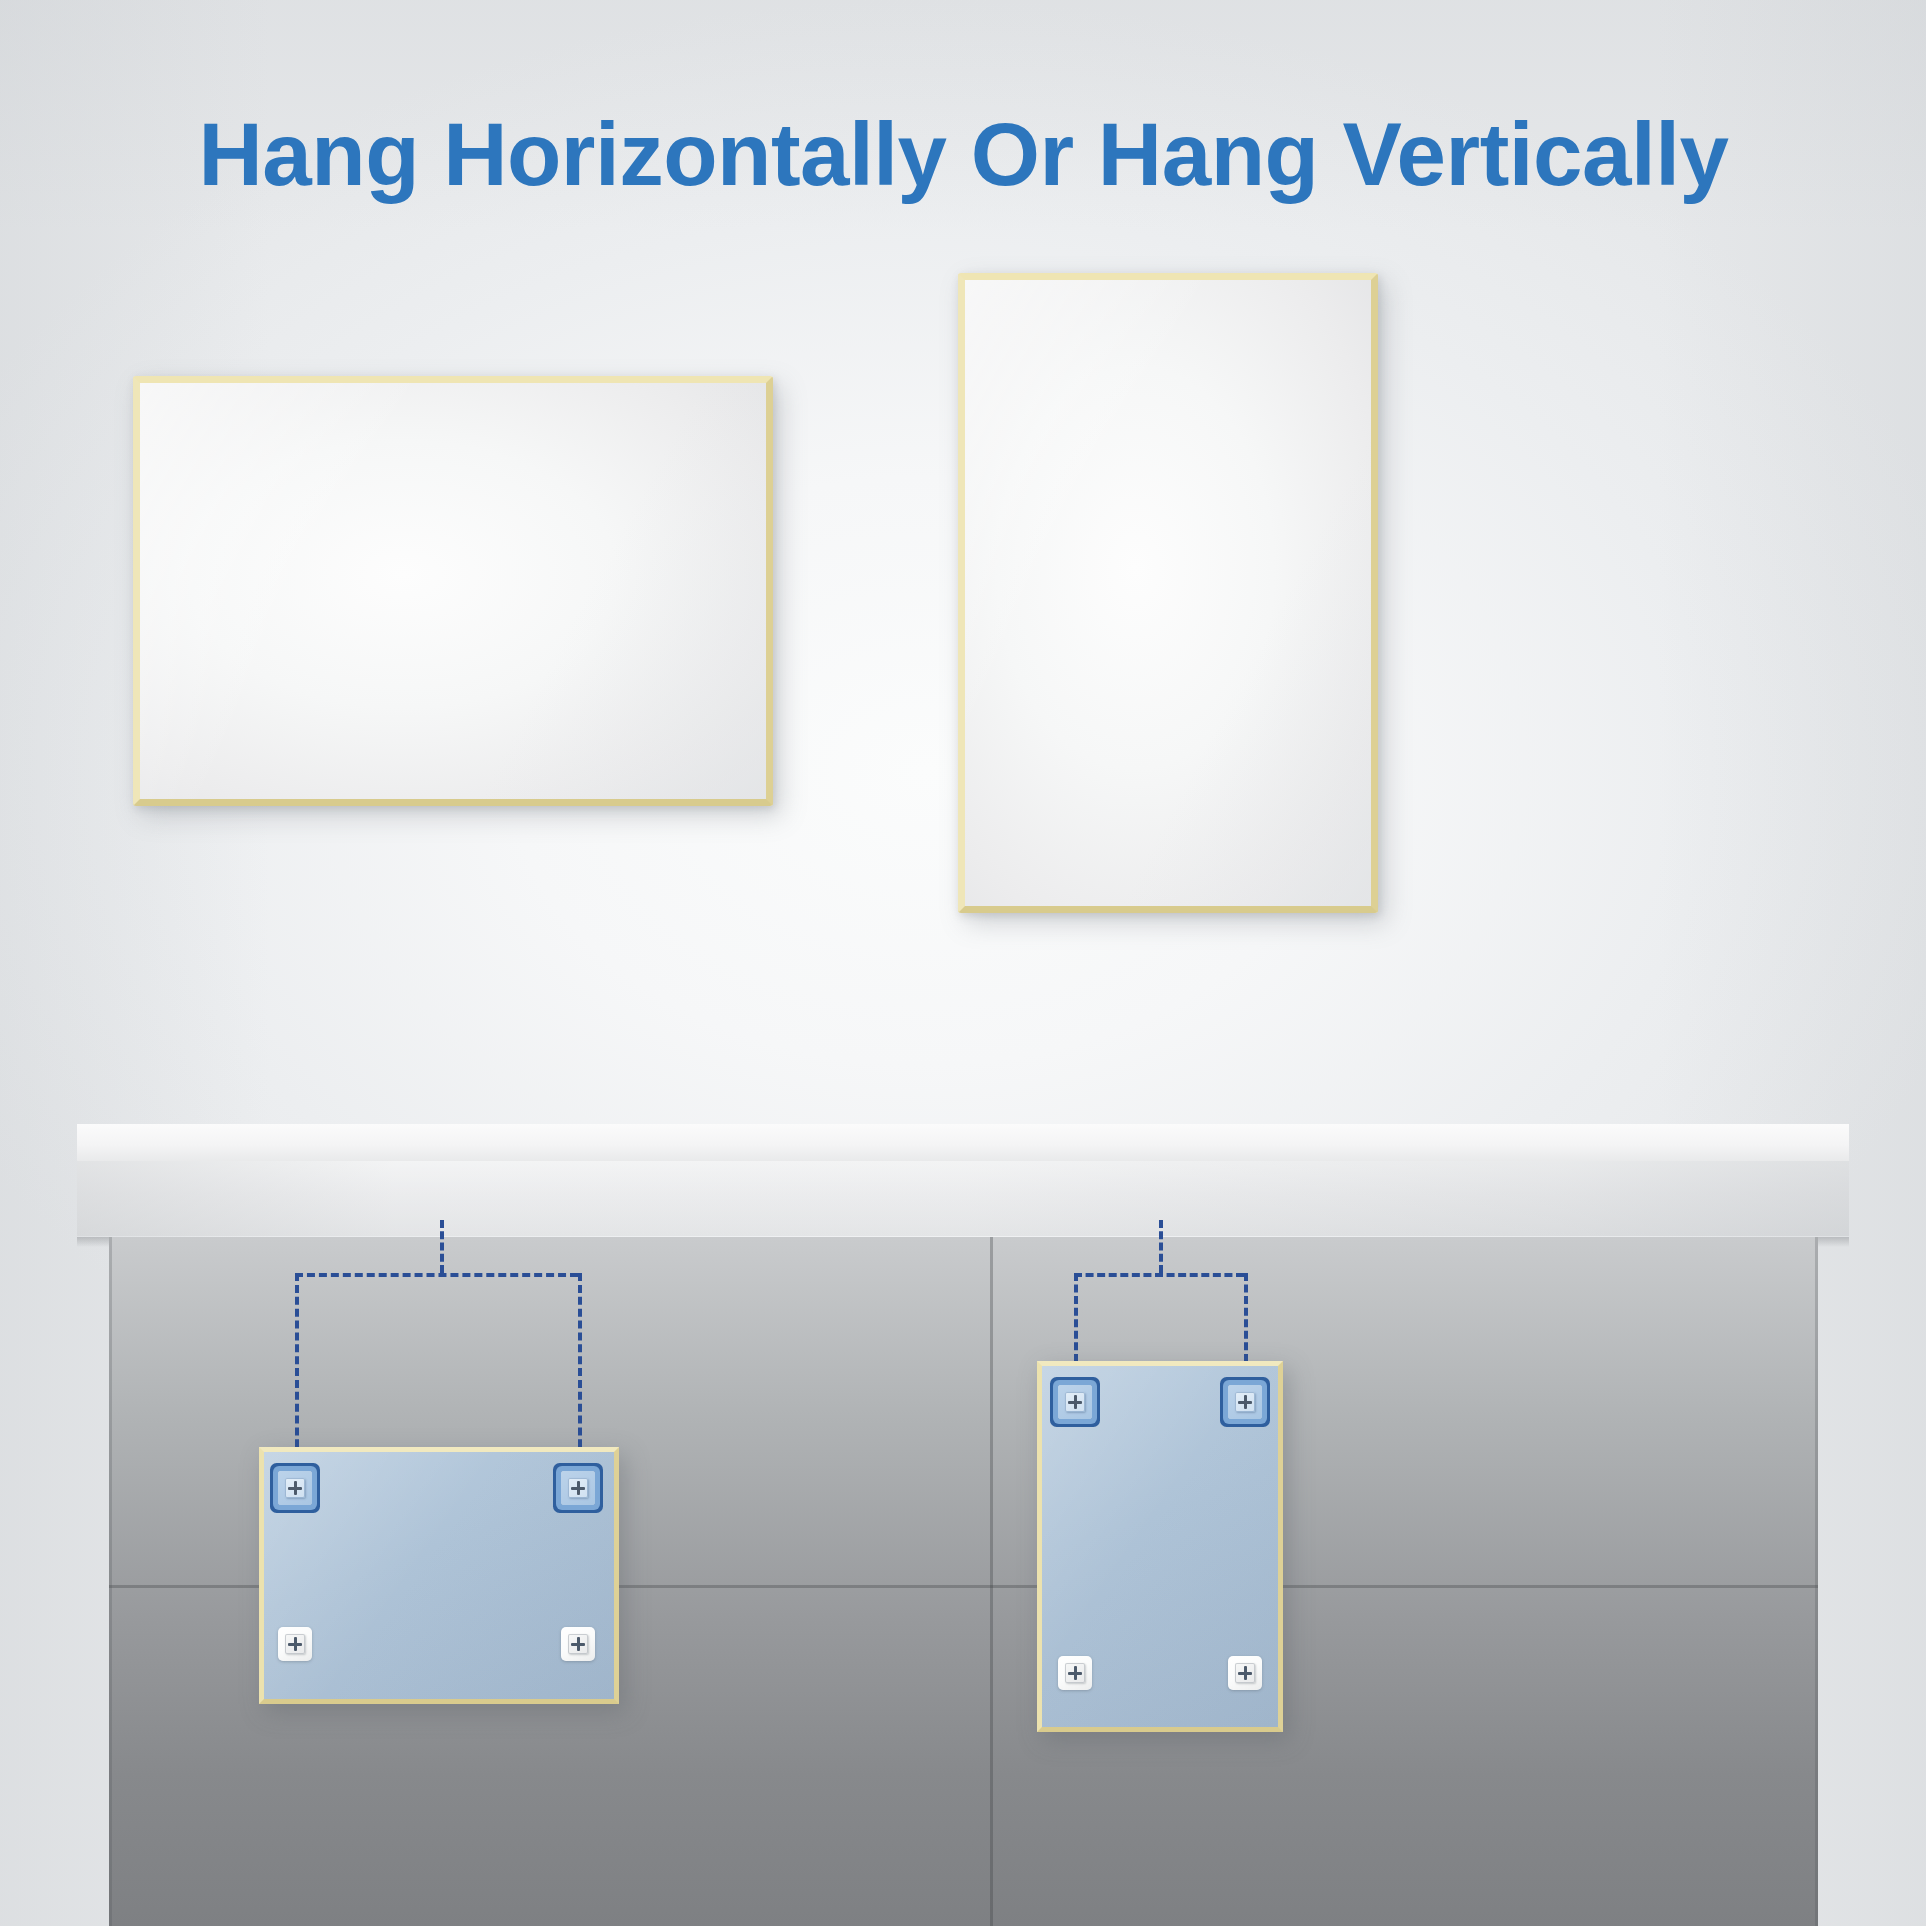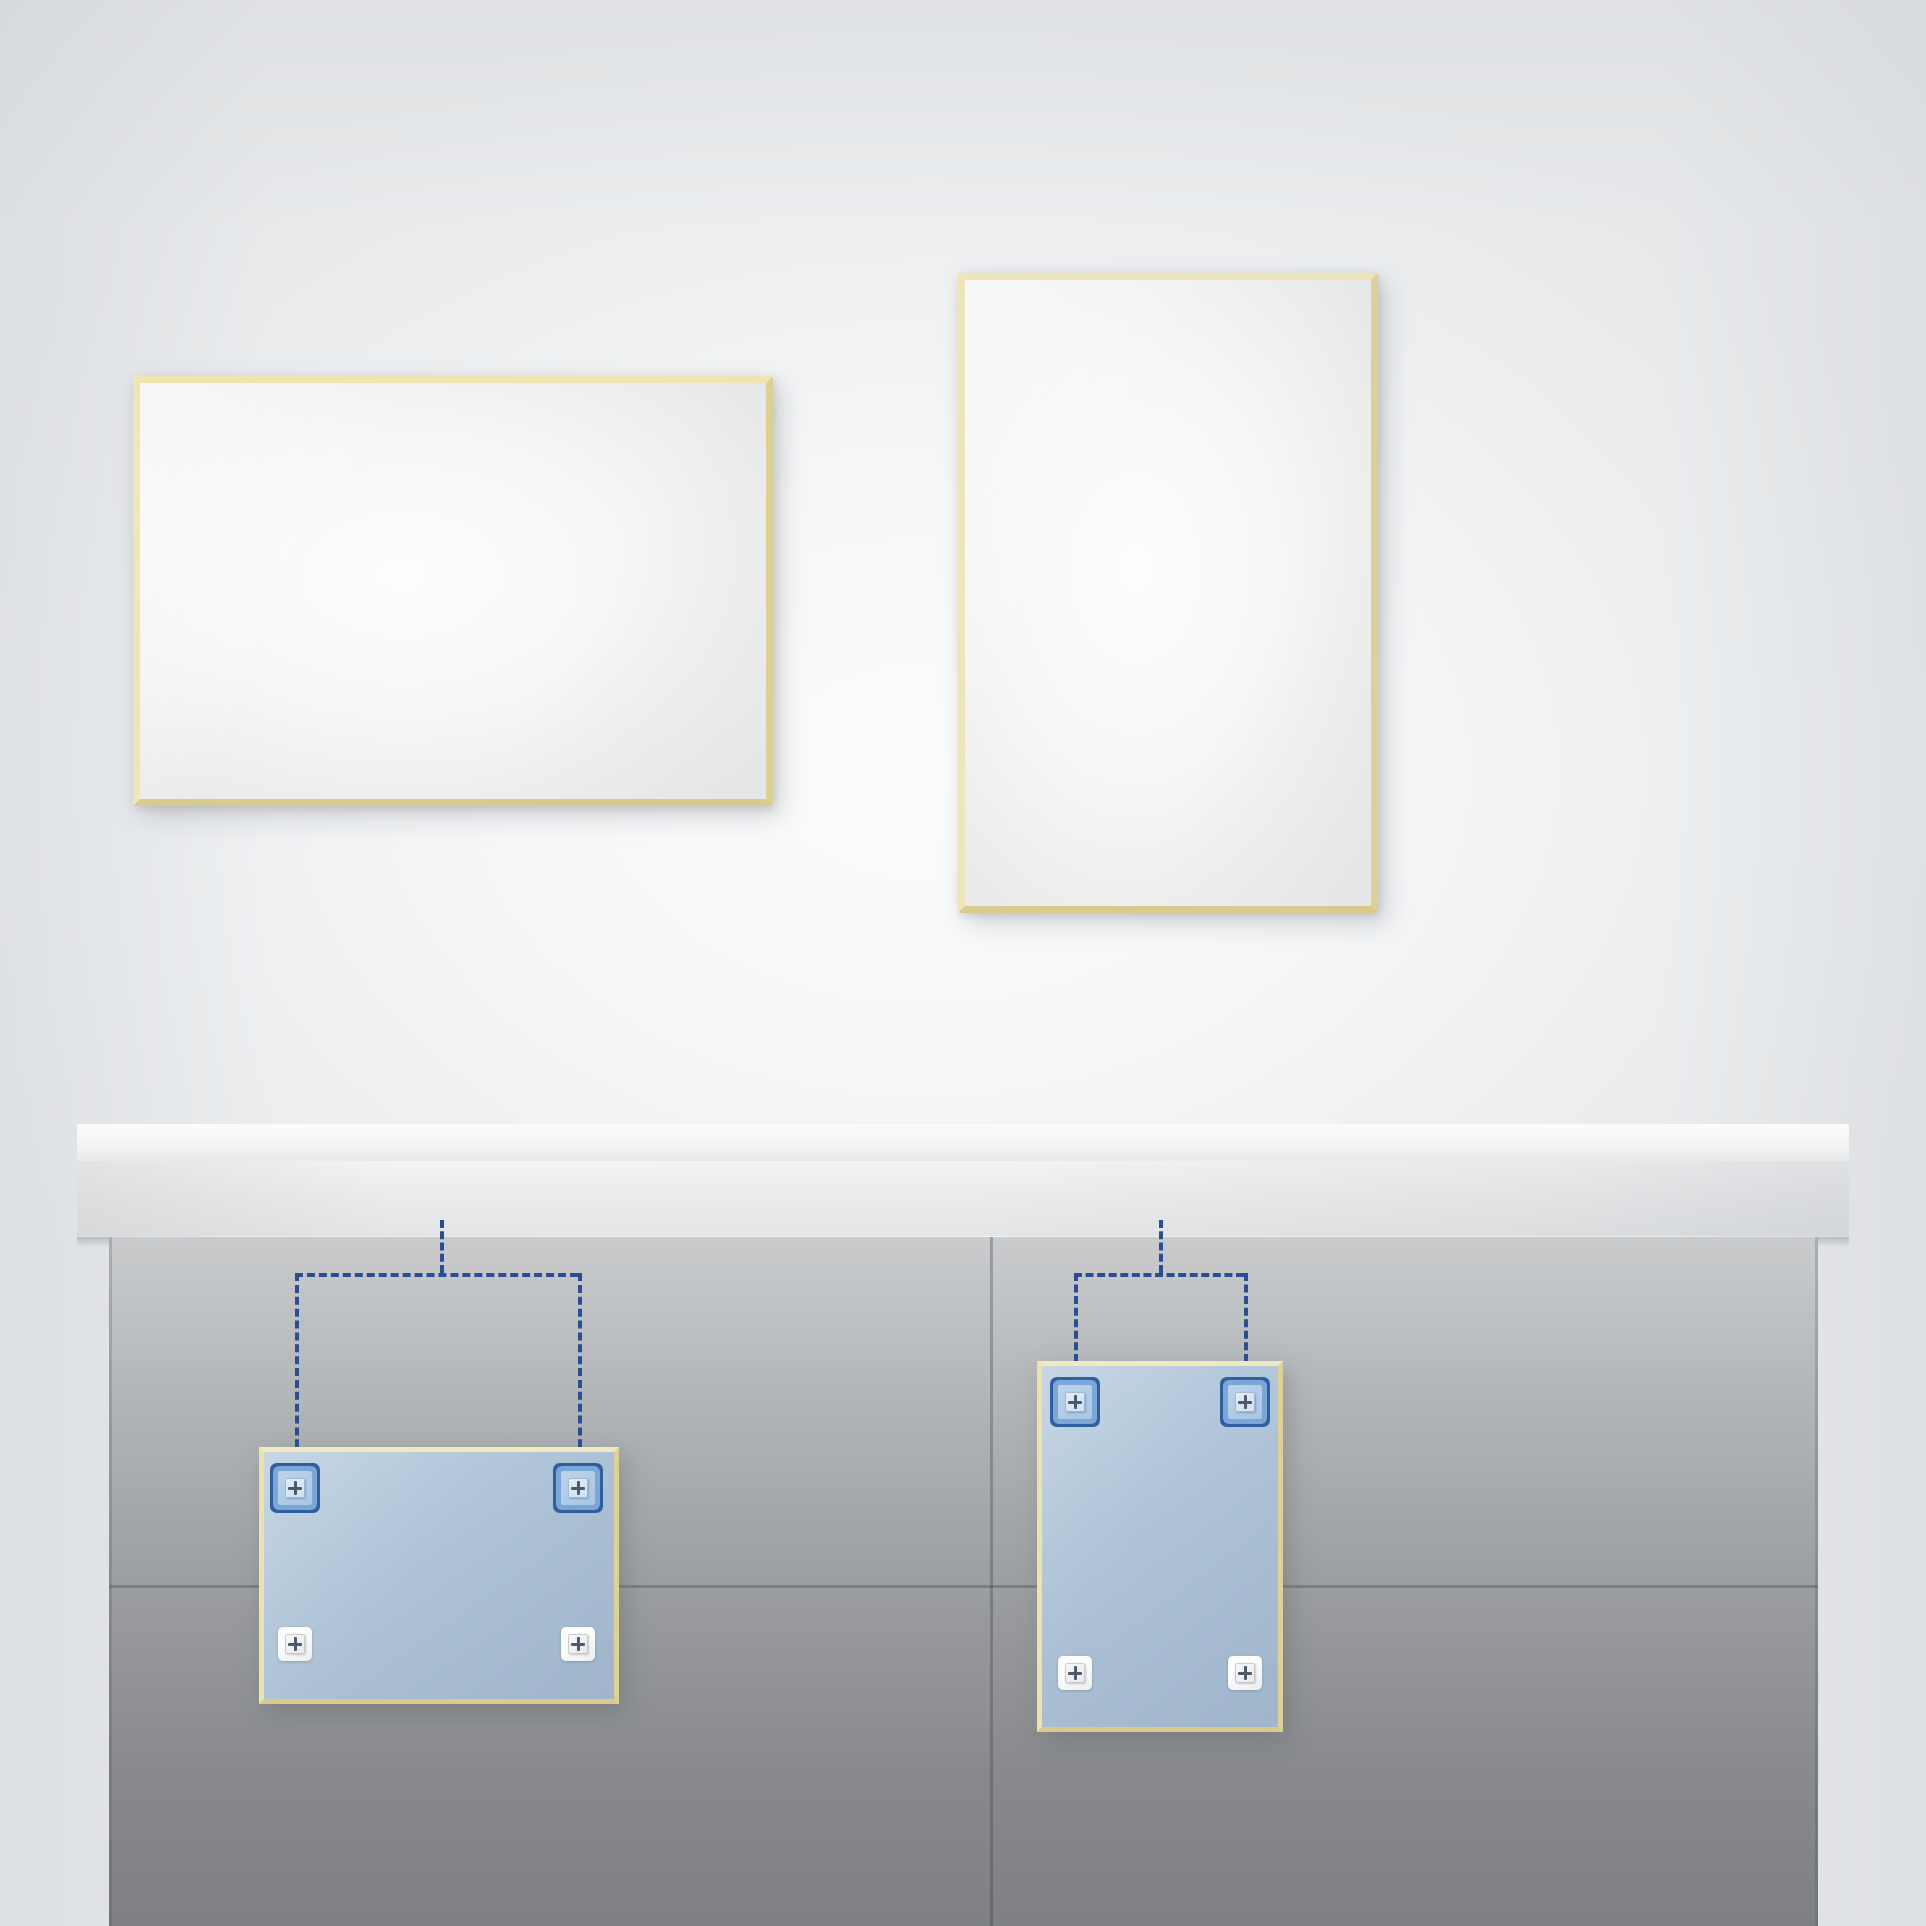--- a/index.html
+++ b/index.html
@@ -177,20 +177,21 @@
   }
 </style>
 </head>
 <body>
 
 <div id="scene">
 
   <div class="wall"></div>
   <div class="wall-vignette"></div>
 
+  <div class="title">Hang Horizontally Or Hang Vertically</div>
 
   <div class="mirror" id="mirror-horizontal-wall">
     <div class="glass"></div>
     <div class="frame"></div>
   </div>
 
   <div class="mirror" id="mirror-vertical-wall">
     <div class="glass"></div>
     <div class="frame"></div>
   </div>

